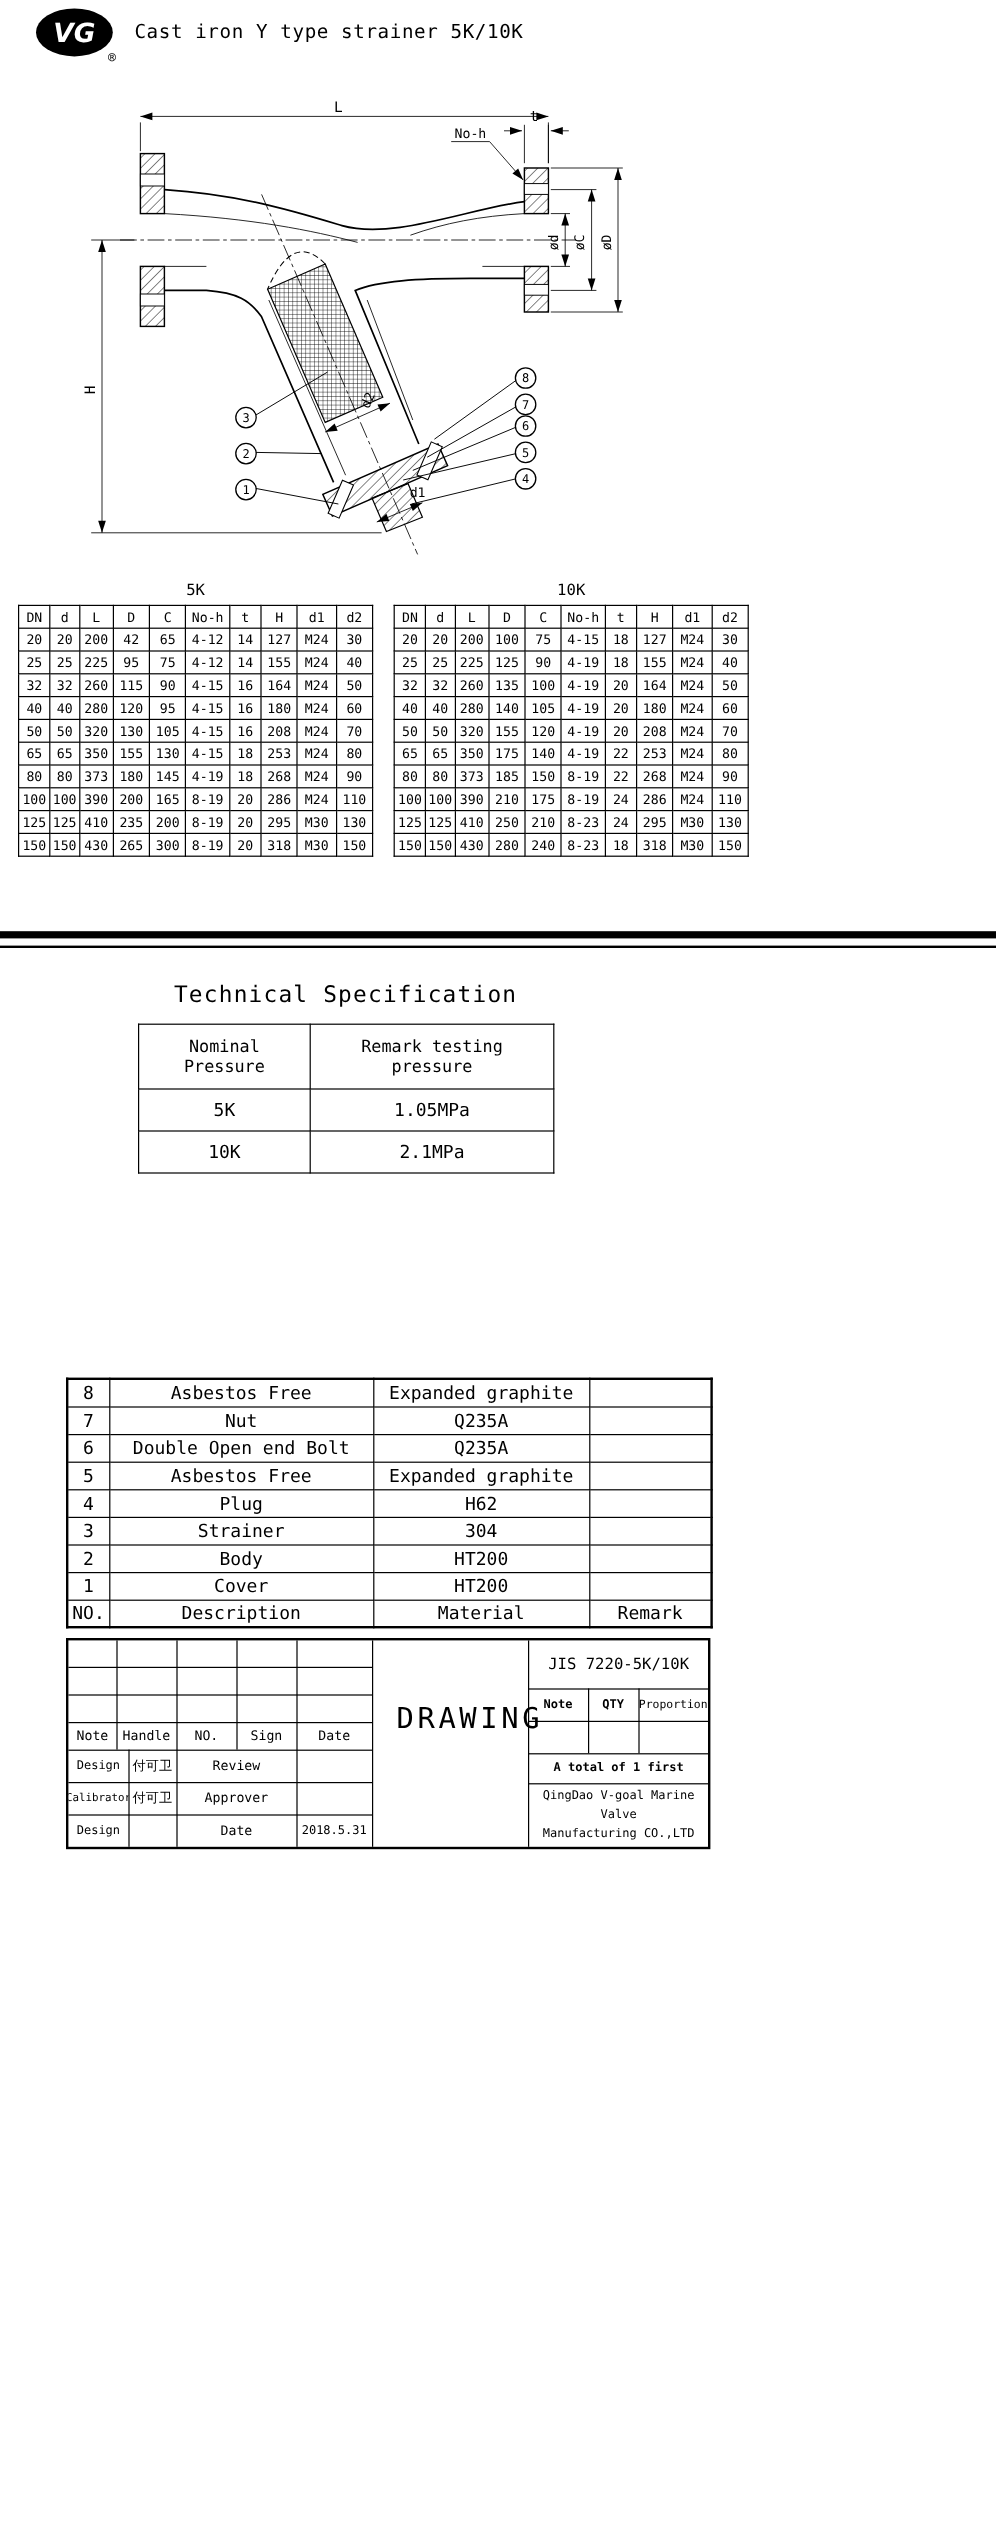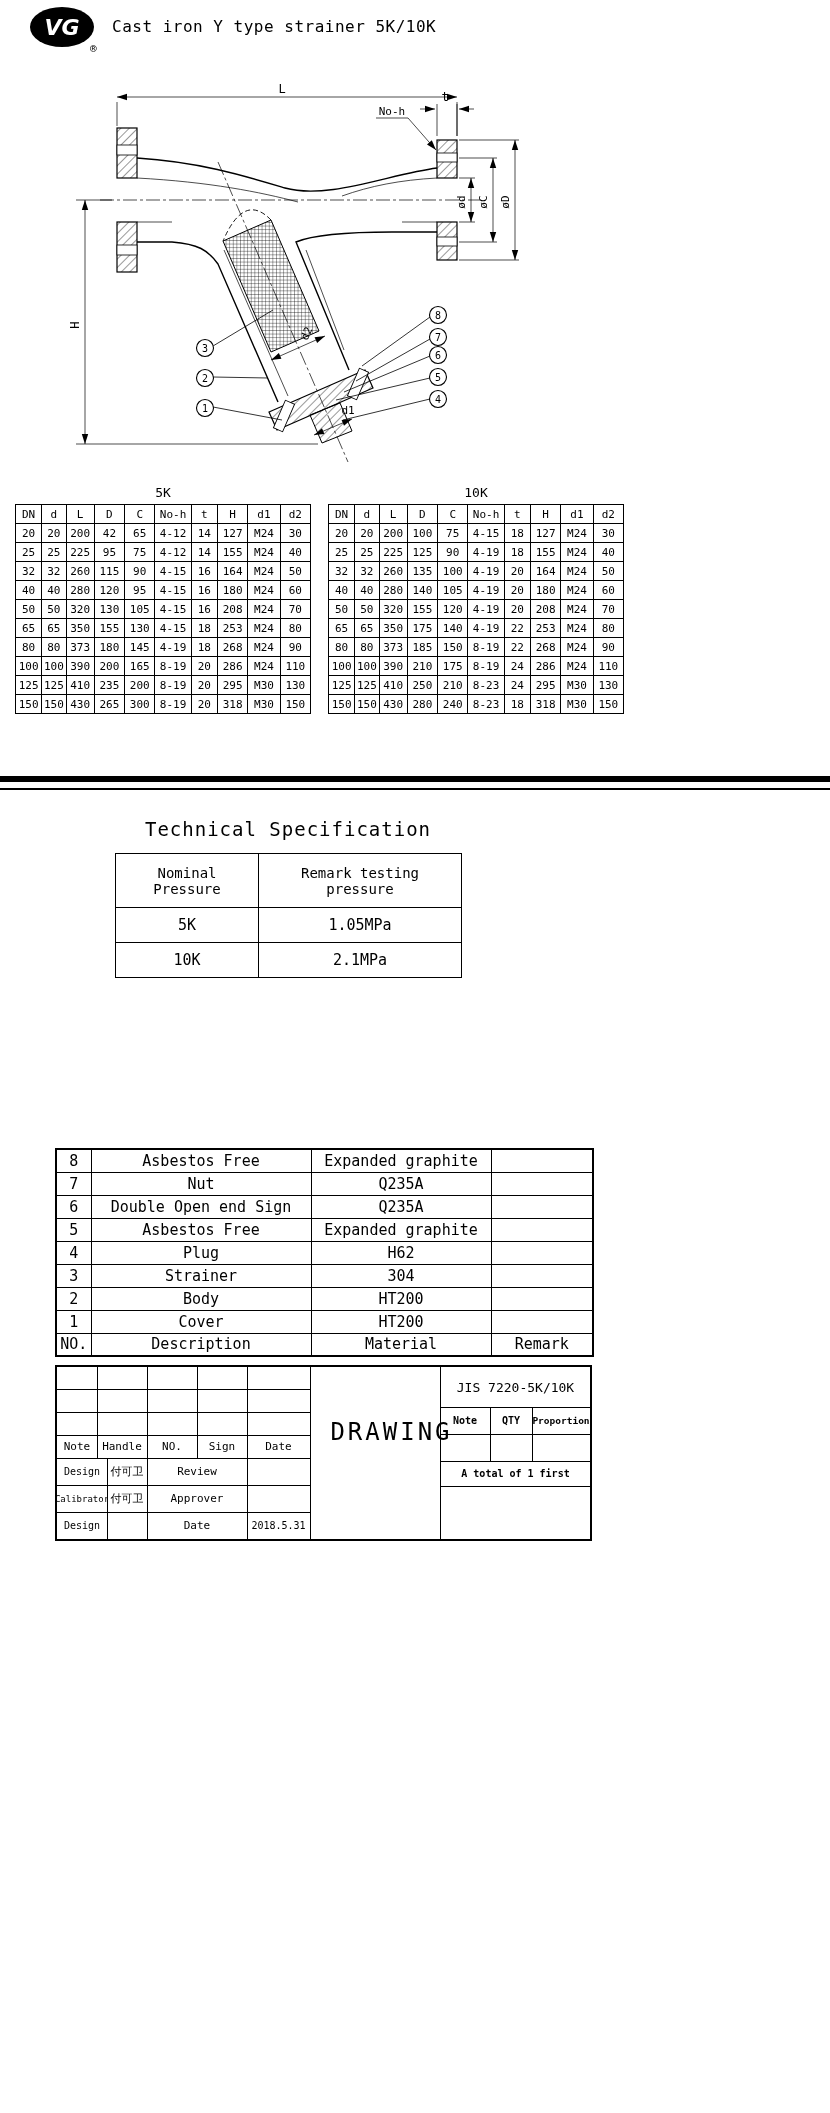--- a/index.html
+++ b/index.html
@@ -554,21 +554,21 @@
           <td></td>
         </tr>
         <tr>
           <td>7</td>
           <td>Nut</td>
           <td>Q235A</td>
           <td></td>
         </tr>
         <tr>
           <td>6</td>
-          <td>Double Open end Sign</td>
+          <td>Double Open end Bolt</td>
           <td>Q235A</td>
           <td></td>
         </tr>
         <tr>
           <td>5</td>
           <td>Asbestos Free</td>
           <td>Expanded graphite</td>
           <td></td>
         </tr>
         <tr>
@@ -647,15 +647,19 @@
 
   <div class="tbl" style="left:0;top:145px;width:50px;height:27px;font-size:10px">Design</div>
   <div class="tbl" style="left:90px;top:145px;width:100px;height:27px">Date</div>
   <div class="tbl" style="left:190px;top:145px;width:63px;height:27px;font-size:10px">2018.5.31</div>
 
   <div class="tbl" style="left:270px;top:50px;width:129px;height:30px;font-size:24px;letter-spacing:3px">DRAWING</div>
 
   <div class="tbl" style="left:384px;top:0;width:149px;height:40px;font-size:13px;font-weight:normal">JIS 7220-5K/10K</div>
   <div class="tbl" style="left:383px;top:40px;width:50px;height:27px;font-size:10px;font-weight:bold">Note</div>
   <div class="tbl" style="left:433px;top:40px;width:42px;height:27px;font-size:10px;font-weight:bold">QTY</div>
-  <div class="tbl" style="left:475px;top:40px;width:58px;height:27px;font-size:9.5px;font-weight:bold">Proportion</div>
+  <div class="tbl" style="left:475px;top:40px;width:58px;height:27px;font-size:9.5px;font-weight:normal">Proportion</div>
   <div class="tbl" style="left:384px;top:94px;width:149px;height:25px;font-size:10px;font-weight:bold">A total of 1 first</div>
+  <div class="tbl" style="left:384px;top:119px;width:149px;height:53px;flex-direction:column;font-size:10px;line-height:1.6">
+    <div>QingDao V-goal Marine Valve</div>
+    <div>Manufacturing CO.,LTD</div>
+  </div>
 </div>
 
 </body></html>

